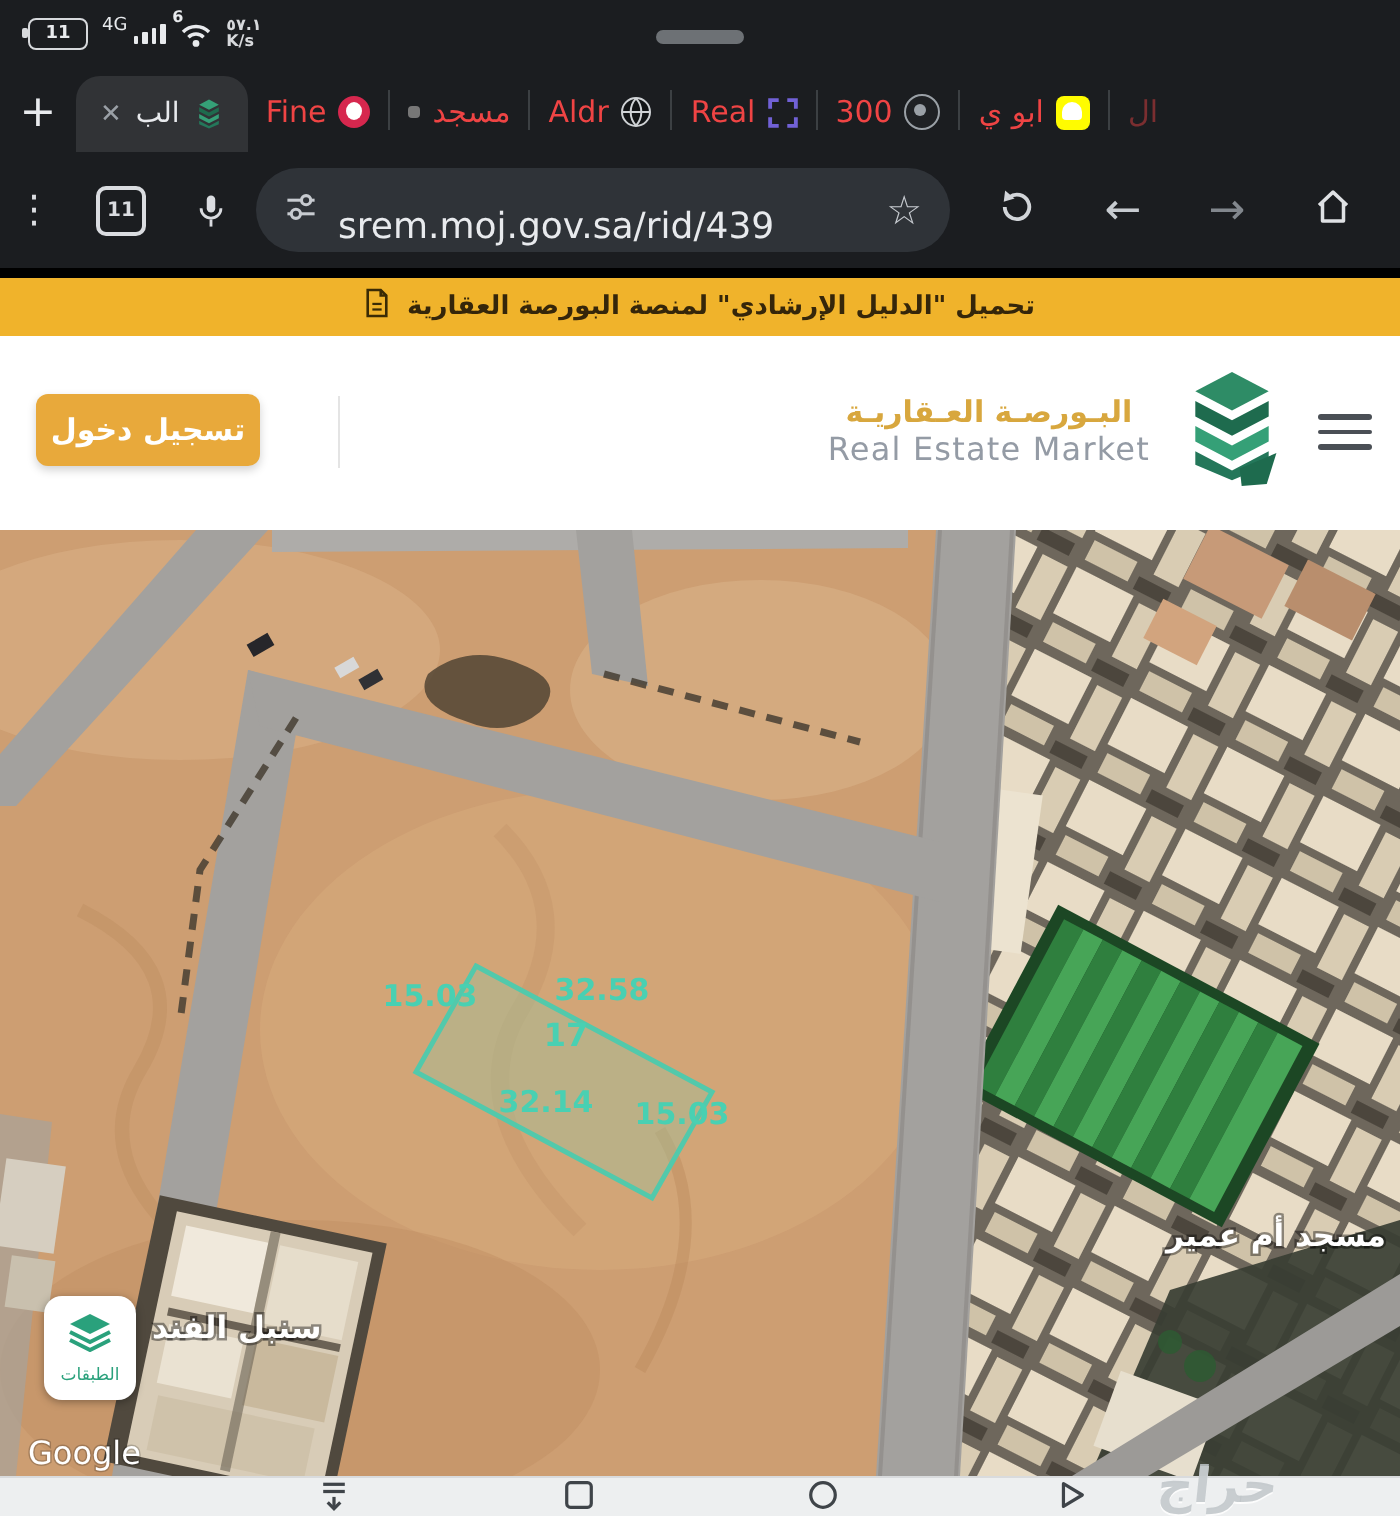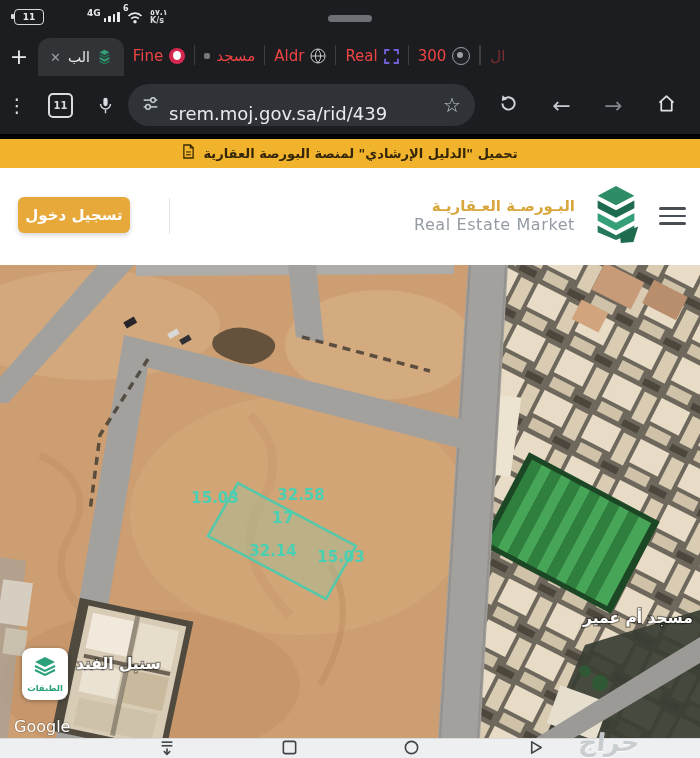--- a/index.html
+++ b/index.html
@@ -5,21 +5,21 @@
   html,body{margin:0;padding:0;background:#000;}
   .screen{position:relative;width:700px;height:758px;overflow:hidden;
     font-family:"DejaVu Sans",sans-serif;background:#1b1d20;}
   
   .status-bar{position:absolute;top:0;left:0;width:700px;height:34px;background:#1b1d20;color:#e8eaed;}
   .sb-left{position:absolute;left:14px;top:0;height:34px;display:flex;align-items:center;gap:7px;}
   .battery{position:relative;width:28px;height:14px;border:1.5px solid #d7d9dc;border-radius:4px;
     display:flex;align-items:center;justify-content:center;font-size:9px;font-weight:bold;}
   .battery::before{content:"";position:absolute;left:-4px;top:4px;width:2.5px;height:5px;background:#d7d9dc;border-radius:1px;}
   .sig{display:flex;align-items:flex-end;gap:2px;}
-  .sig-4g{font-size:9px;font-weight:bold;margin-right:1px;transform:translateY(-4px);margin-left:36px;}
+  .sig-4g{font-size:9px;font-weight:normal;margin-right:1px;transform:translateY(-4px);}
   .bar{width:2.6px;background:#e8eaed;border-radius:.5px;}
   .wifi-wrap{position:relative;display:flex;align-items:flex-end;}
   .wifi-6{position:absolute;top:-7px;left:-4px;font-size:8px;font-weight:bold;}
   .speed{display:flex;flex-direction:column;align-items:flex-start;line-height:1;font-size:8px;font-weight:bold;color:#d7d9dc;}
   .notch{position:absolute;left:328px;top:15px;width:44px;height:7px;border-radius:4px;background:#6d7175;}
   .sb-right{position:absolute;right:10px;top:0;height:34px;display:flex;align-items:center;gap:6px;}
   .sb-time{font-size:13px;font-weight:bold;}
   .sb-carrier{font-size:13px;font-weight:bold;letter-spacing:.3px;}
   
   .tab-strip{position:absolute;top:34px;left:0;width:700px;height:42px;background:#1b1d20;
@@ -59,30 +59,30 @@
   .banner{position:absolute;top:139px;left:0;width:700px;height:29px;background:#F0B32B;
     display:flex;align-items:center;justify-content:center;gap:8px;direction:rtl;}
   .banner-text{font-size:13px;font-weight:bold;color:#35260a;}
   
   .header{position:absolute;top:168px;left:0;width:700px;height:97px;background:#ffffff;}
   .login-btn{position:absolute;left:18px;top:29px;width:112px;height:36px;background:#E8A93B;border-radius:6px;
     display:flex;align-items:center;justify-content:center;color:#fff;font-weight:bold;font-size:15px;
     box-shadow:0 2px 5px rgba(0,0,0,.18);}
   .header-divider{position:absolute;left:169px;top:30px;width:1px;height:36px;background:#e4e4e4;}
   .brand{position:absolute;right:12px;top:13px;height:70px;display:flex;align-items:center;gap:13px;}
-  .brand-text{display:flex;flex-direction:column;align-items:flex-end;line-height:1.25;}
+  .brand-text{display:flex;flex-direction:column;align-items:center;line-height:1.25;}
   .brand-ar{color:#D8A73E;font-weight:bold;font-size:15px;direction:rtl;}
   .brand-en{color:#949ba5;font-size:16px;letter-spacing:.6px;}
   .hamburger{display:flex;flex-direction:column;gap:5px;padding:4px 2px;}
   .hamburger span{display:block;width:27px;height:2.6px;background:#4a4f55;border-radius:2px;}
   
   .map{position:absolute;top:265px;left:0;width:700px;height:473px;overflow:hidden;background:#cd9e72;}
   .layers-btn{position:absolute;left:22px;top:648px;width:46px;height:52px;background:#fff;border-radius:9px;
     box-shadow:0 1px 4px rgba(0,0,0,.35);display:flex;flex-direction:column;align-items:center;justify-content:center;gap:3px;}
-  .layers-label{font-size:8.5px;font-weight:bold;color:#2aa17c;}
+  .layers-label{font-size:8.5px;font-weight:normal;color:#2aa17c;}
   
   .nav-bar{position:absolute;top:738px;left:0;width:700px;height:20px;background:#edeff0;border-top:1px solid #d9dbdd;box-sizing:border-box;}
   .nav-ic{position:absolute;top:739px;}
   .watermark{position:absolute;top:728px;right:6px;width:170px;text-align:center;
     font-size:25px;font-weight:bold;color:rgba(190,196,200,.85);text-shadow:0 1px 0 rgba(255,255,255,.8);
     transform:skewX(-6deg);direction:rtl;pointer-events:none;}
 </style>
 </head>
 <body>
 
@@ -157,20 +157,24 @@
           <path d="M1,5 V1 H5 M9,1 H13 V5 M13,9 V13 H9 M5,13 H1 V9" fill="none" stroke="#7161d6" stroke-width="1.8"></path>
         </svg>
       </span>
     </div>
     <div class="tab-divider"></div>
     <div class="tab">
       <span>300</span>
       <span class="fav fav-chrome"></span>
     </div>
     <div class="tab-divider"></div>
+    <div class="tab" dir="rtl">
+      <span class="fav fav-snap"></span>
+      <span>ابو ي</span>
+    </div>
     <div class="tab-divider"></div>
     <div class="tab tab-faded" dir="rtl">
       <span>ال</span>
     </div>
   </div>
 
   <div class="url-row">
     <div class="menu-dots">⋮</div>
     <div class="tab-count">11</div>
     <div class="mic-btn">

